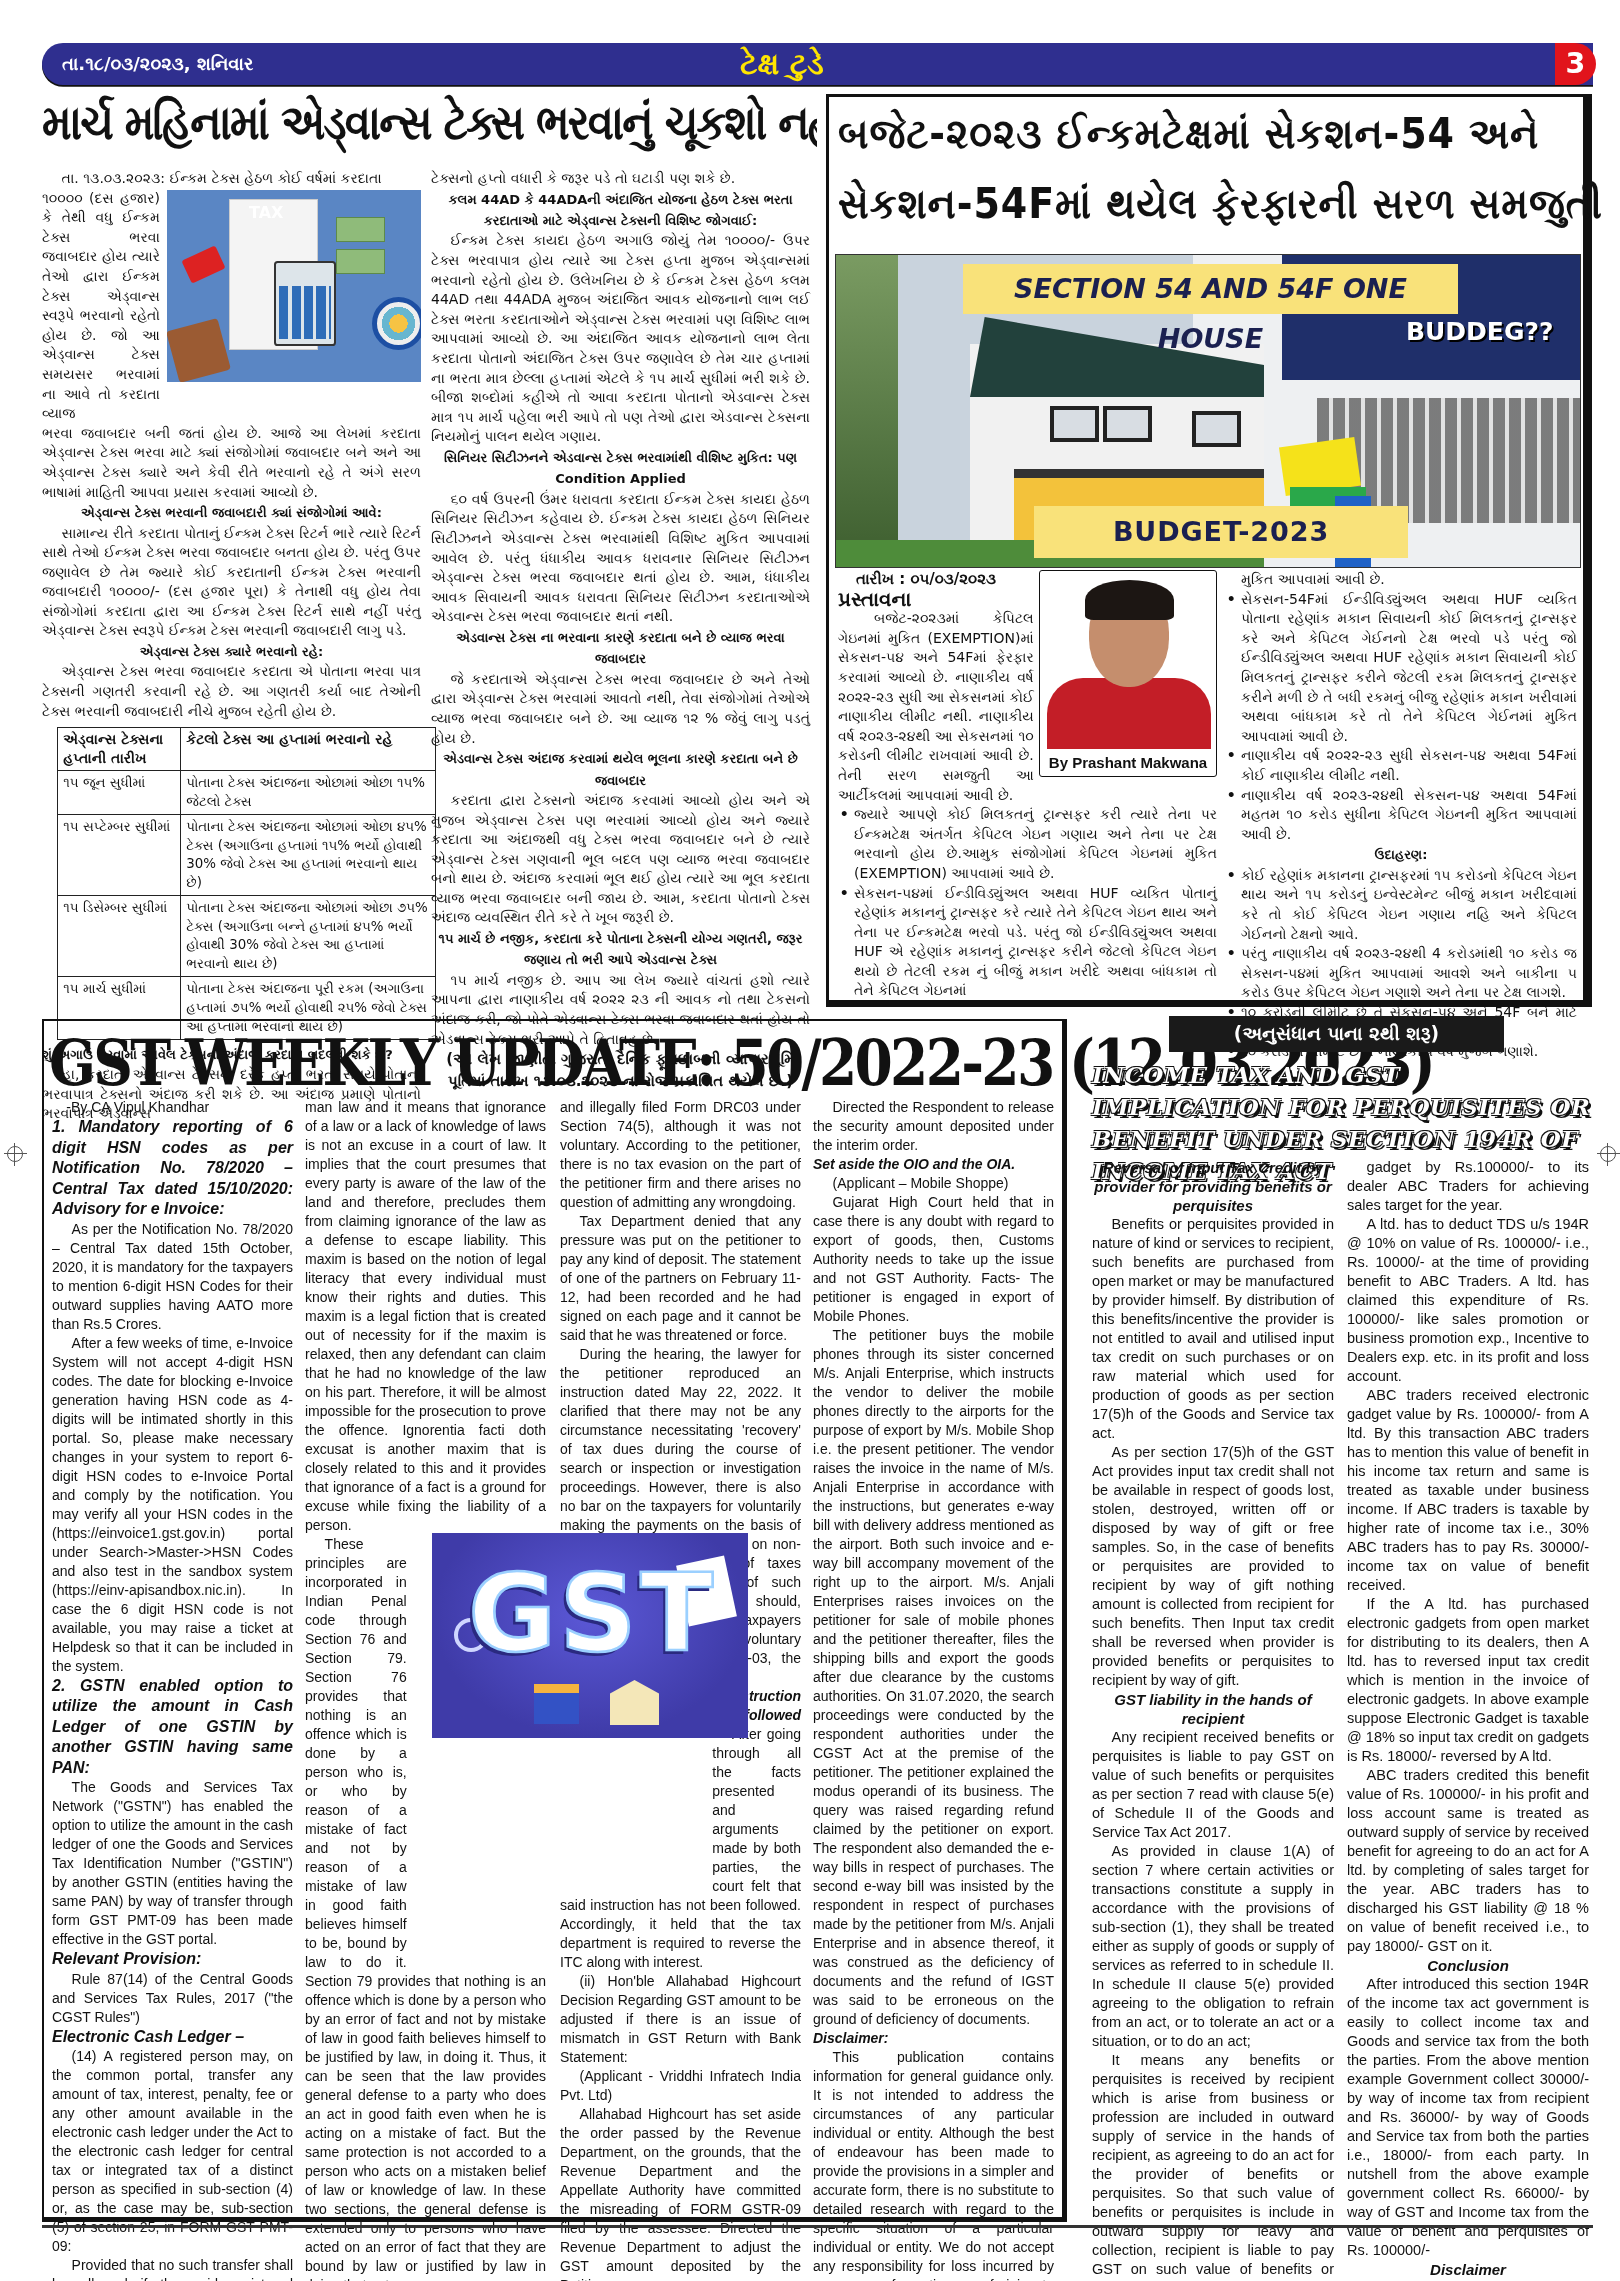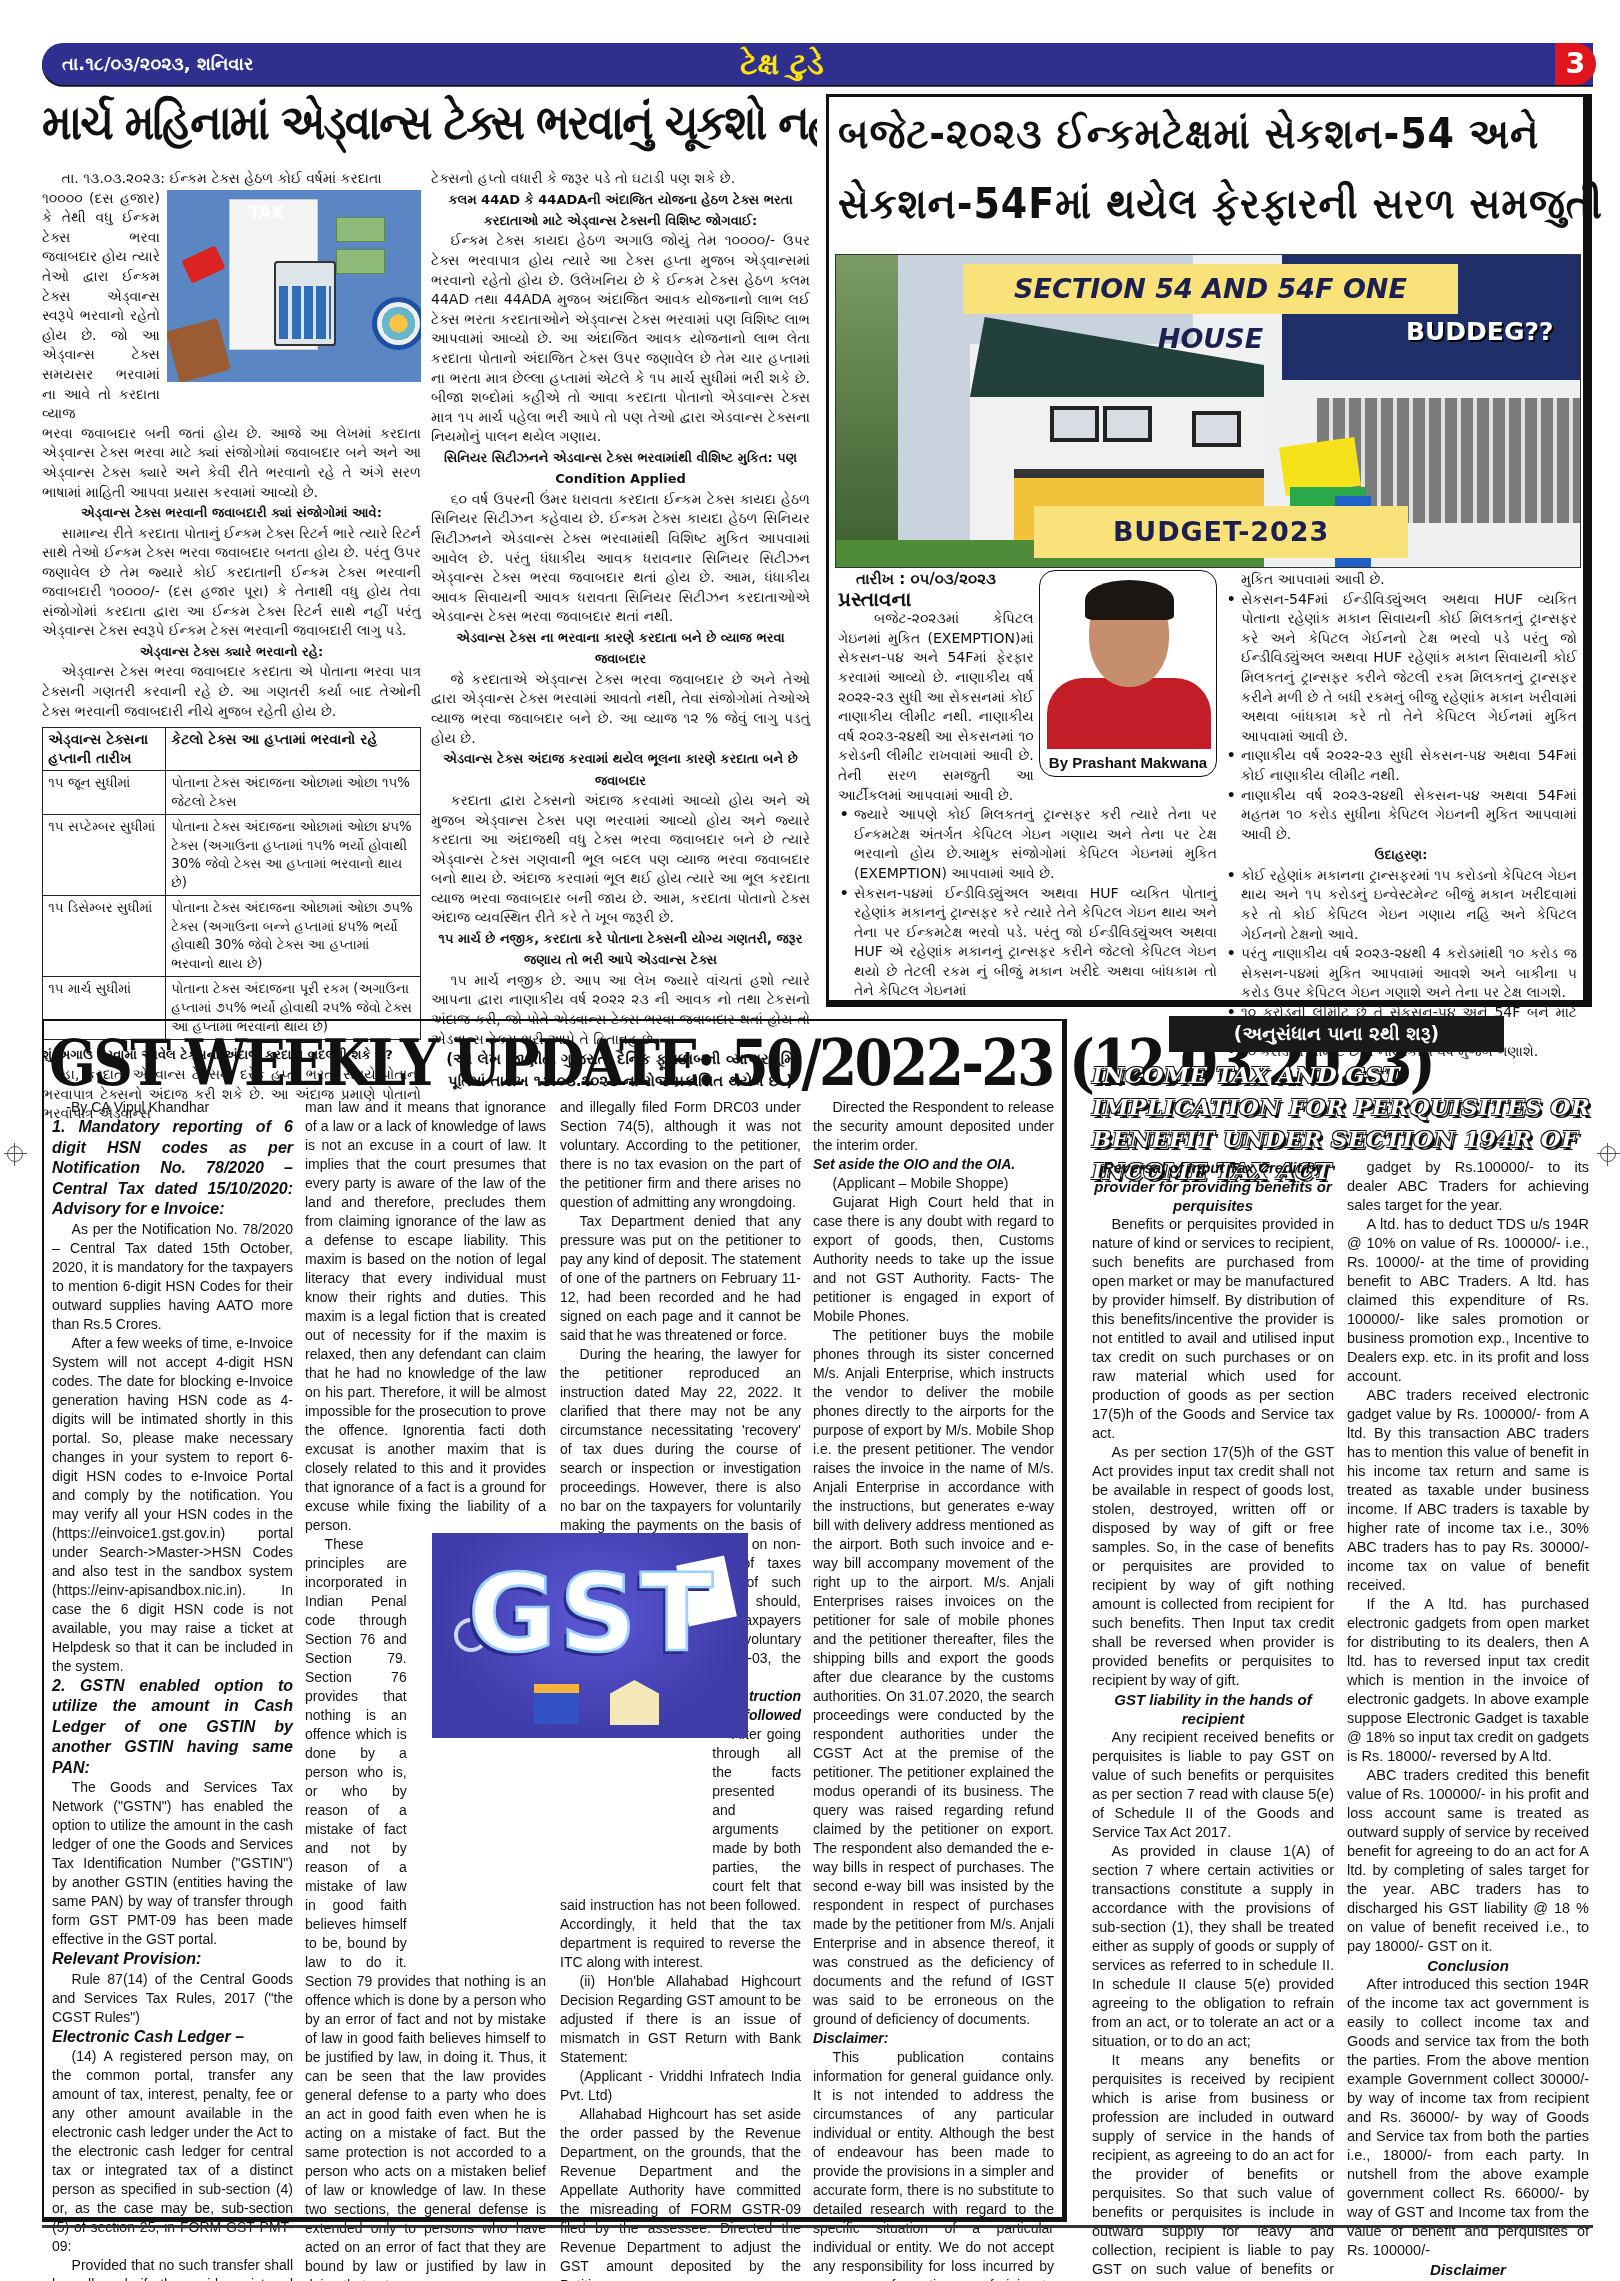--- a/index.html
+++ b/index.html
@@ -24,21 +24,21 @@
   .ti-paper-label { position: absolute; left: 82px; top: 12.5px; font-size: 16px; font-weight: bold; color: #ffffff; }
   .ti-calc { position: absolute; left: 107px; top: 71px; width: 62px; height: 85px; background: #dde5ea; border: 2.7px solid #333; border-radius: 3.6px; }
   .ti-calc-grid { position: absolute; left: 112px; top: 96px; width: 52px; height: 53px; background: repeating-linear-gradient(90deg, #2f6db8 0 9px, #dde5ea 9px 12.5px); }
   .ti-bill { position: absolute; left: 169px; top: 27px; width: 49px; height: 25px; background: #8fbb7a; border: 1.8px solid #5d8a4a; }
   .ti-bill2 { position: absolute; left: 169px; top: 59px; width: 49px; height: 25px; background: #8fbb7a; border: 1.8px solid #5d8a4a; }
   .ti-card { position: absolute; left: 18px; top: 62px; width: 37px; height: 25px; background: #d22; border-radius: 2.7px; transform: rotate(-25deg); }
   .ti-wallet { position: absolute; left: 4.5px; top: 134px; width: 53px; height: 53px; background: #9b5b33; border-radius: 3.6px; transform: rotate(-15deg); }
   .ti-mag { position: absolute; left: 205px; top: 107px; width: 53px; height: 53px; border: 5.3px solid #1d4fa3; border-radius: 50%; background: radial-gradient(circle, #f6c344 0 30%, #67b6d0 30% 55%, #eee 55%); }
 
   
-  #tax-table { width: 100%; border-collapse: collapse; margin-top: 5.3px; font-size: 13.4px; }
+  #tax-table { width: 100%; border-collapse: collapse; margin-top: 5.3px; font-size: 13.4px; margin-left: 15px; }
   #tax-table th, #tax-table td { border: 1.8px solid #222; padding: 2.7px 5.3px; vertical-align: top; text-align: left; line-height: 18.7px; }
   #tax-table th { font-weight: bold; font-size: 14px; }
   #tax-table td:first-child, #tax-table th:first-child { width: 123px; }
 
   
   #right-box { left: 826px; top: 94px; width: 766px; height: 913px; border: 3.6px solid #111; border-right-width: 9px; border-bottom-width: 7.1px; }
   #right-headline { left: 838px; top: 98px; width: 744px; font-size: 38px; font-weight: bold; line-height: 64px; letter-spacing: 0.9px; white-space: nowrap; transform: scaleY(1.1); transform-origin: top left; }
   #budget-image { left: 835px; top: 254px; width: 746px; height: 314px; background: linear-gradient(90deg, #c9d3dd 0 48%, #eef0f2 48%); border: 1.8px solid #333; overflow: hidden; }
   .bi-house { position: absolute; left: 134px; top: 89px; width: 294px; height: 223px; background: #f1f1f1; }
   .bi-roof { position: absolute; left: 134px; top: 62px; width: 294px; height: 80px; background: #22413c; clip-path: polygon(0 100%, 5% 0, 100% 60%, 100% 100%); }
@@ -50,21 +50,21 @@
   .bi-keyboard { position: absolute; left: 481px; top: 143px; width: 265px; height: 125px; background: repeating-linear-gradient(90deg, #555 0 12.5px, #ddd 12.5px 16px); opacity: .75; }
   .bi-block-y { position: absolute; left: 446px; top: 187px; width: 76px; height: 49px; background: #f5e21a; transform: rotate(-8deg); }
   .bi-block-g { position: absolute; left: 454px; top: 232px; width: 76px; height: 36px; background: #2aa84a; }
   .bi-block-b { position: absolute; left: 499px; top: 241px; width: 36px; height: 71px; background: #1f62c7; }
   #bi-tag-top { position: absolute; left: 127px; top: 9px; width: 495px; height: 50px; background: #f9e27a; color: #1b2050; font-size: 27px; font-style: italic; font-weight: bold; text-align: center; line-height: 50px; }
   #bi-tag-mid { position: absolute; left: 570px; top: 62px; color: #fff; font-size: 25px; font-weight: bold; text-shadow: 1.8px 1.8px 0 #000; }
   #bi-tag-bot { position: absolute; left: 198px; top: 251px; width: 374px; height: 52px; background: #f9e27a; color: #1b2050; font-size: 27px; font-weight: bold; text-align: center; line-height: 52px; letter-spacing: 0.9px; }
 
   #rb-col1 { left: 838px; top: 570px; width: 379px; }
   #rb-col2 { left: 1225px; top: 570px; width: 352px; }
-  #author-photo { float: right; width: 178px; height: 207px; margin: 0 0 3.6px 5.3px; border: 1.8px solid #111; border-radius: 16px; background: #fff; position: relative; overflow: hidden; }
+  #author-photo { float: right; width: 178px; height: 207px; margin: 0 0 3.6px 5.3px; border: 1.8px solid #111; border-radius: 3px; background: #fff; position: relative; overflow: hidden; }
   .ap-face { position: absolute; left: 49px; top: 16px; width: 80px; height: 100px; background: #c58e6d; border-radius: 45% 45% 48% 48%; }
   .ap-hair { position: absolute; left: 45px; top: 9px; width: 89px; height: 40px; background: #1c1613; border-radius: 50% 50% 10% 10%; }
   .ap-shirt { position: absolute; left: 7.1px; top: 107px; width: 164px; height: 71px; background: #c31e27; border-radius: 36px 36px 0 0; }
   #author-name { position: absolute; left: 0; bottom: 3.6px; width: 100%; text-align: center; font-size: 15px; font-weight: bold; font-family: "Liberation Sans", sans-serif; }
   .bullets { list-style: none; }
   .bullets li { position: relative; padding-left: 16px; }
   .bullets li::before { content: "•"; position: absolute; left: 1.8px; top: 0; font-weight: bold; }
 
   
   #gst-box { left: 42px; top: 1019px; width: 1025px; height: 1203px; border: 2.7px solid #111; border-right-width: 5.3px; border-bottom-width: 5.3px; }

